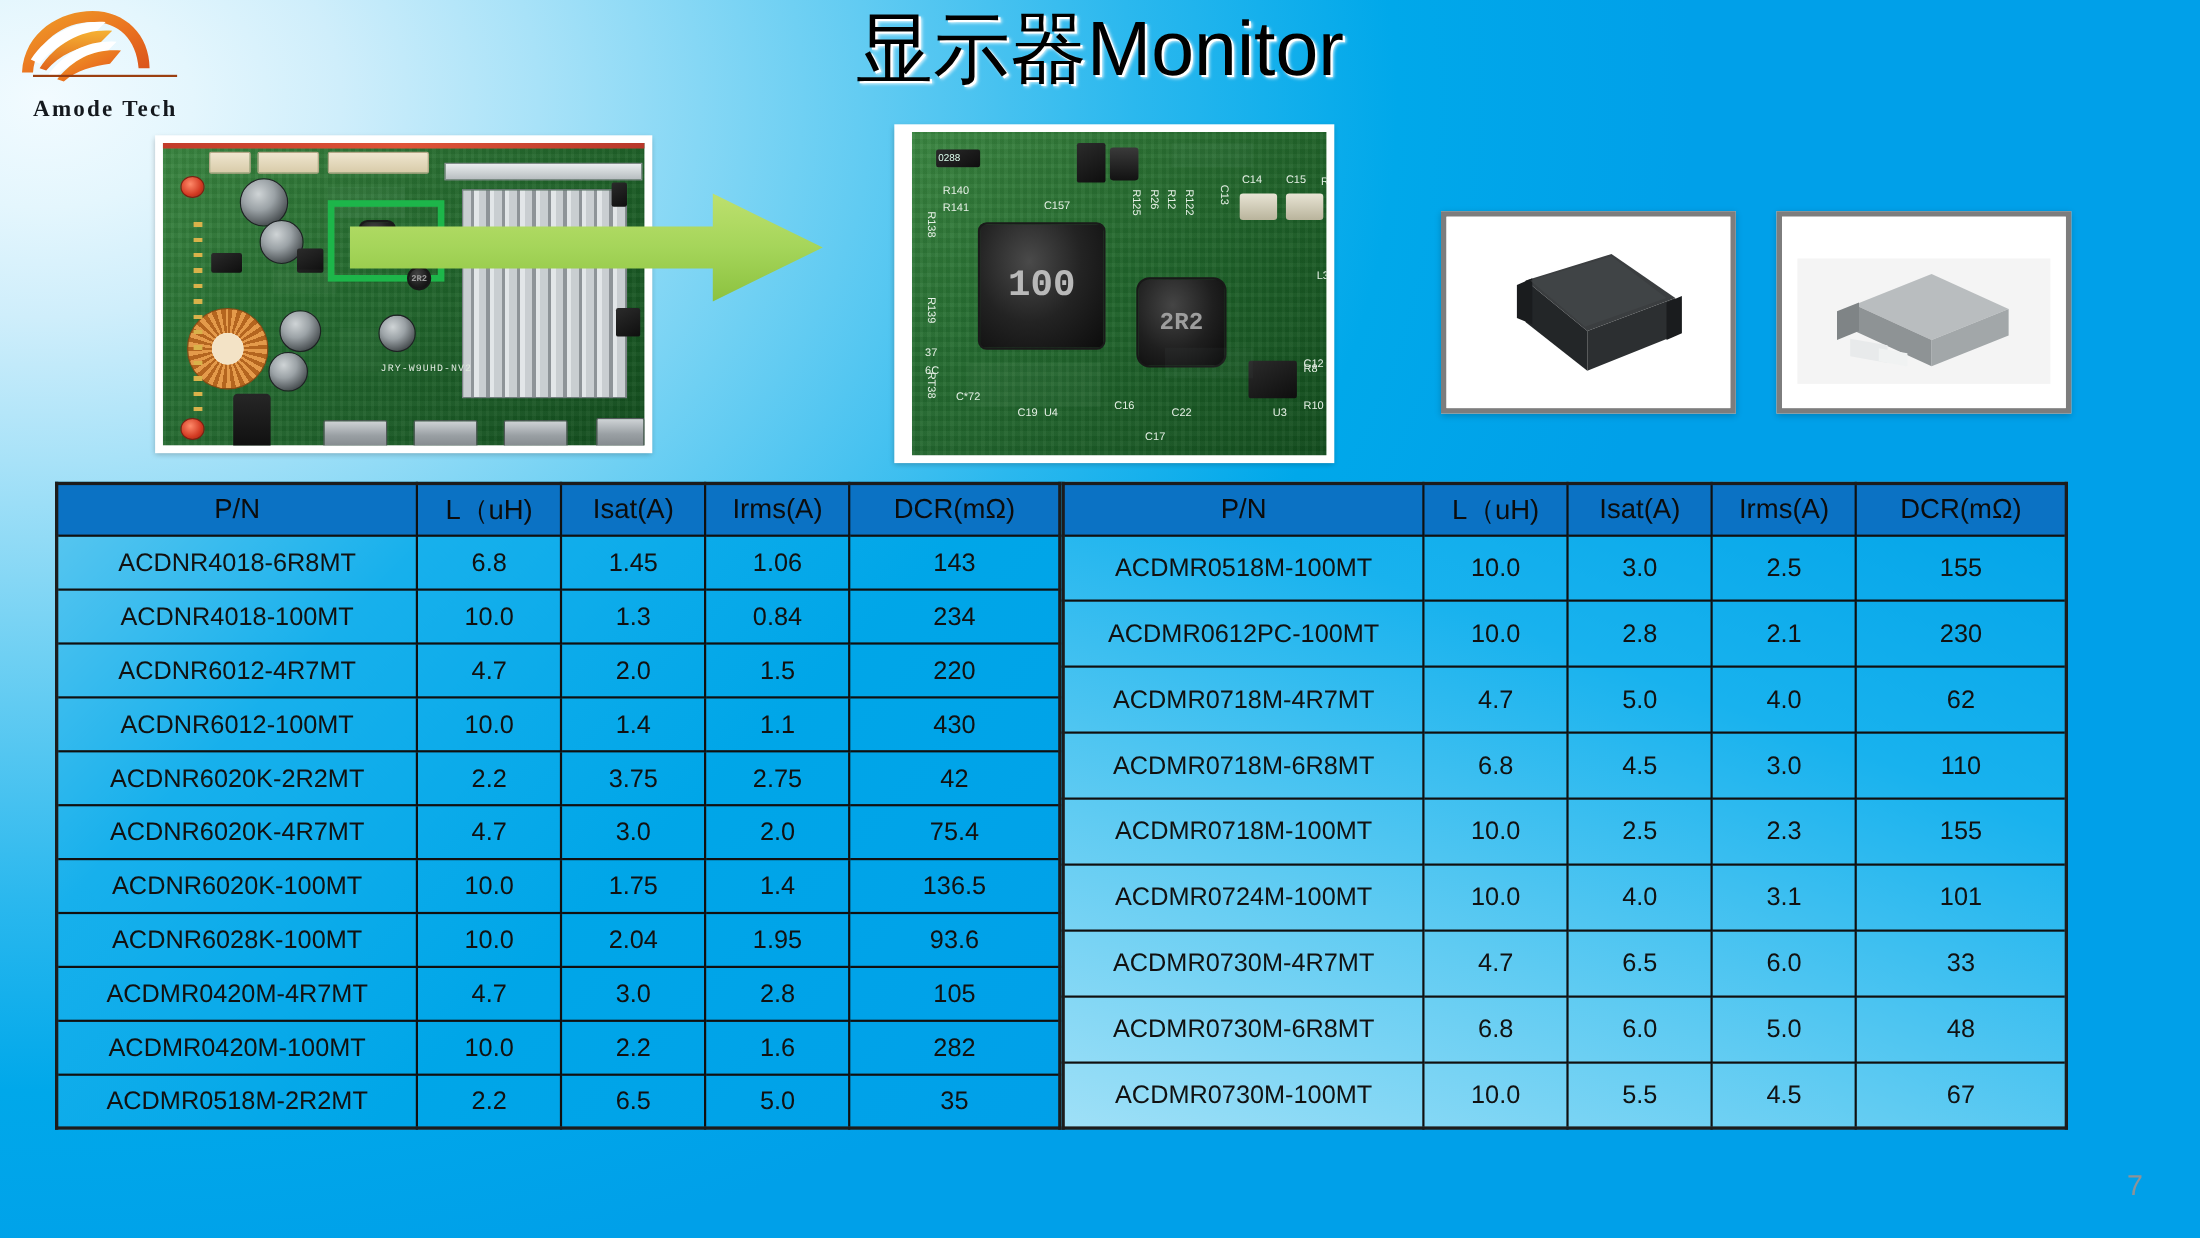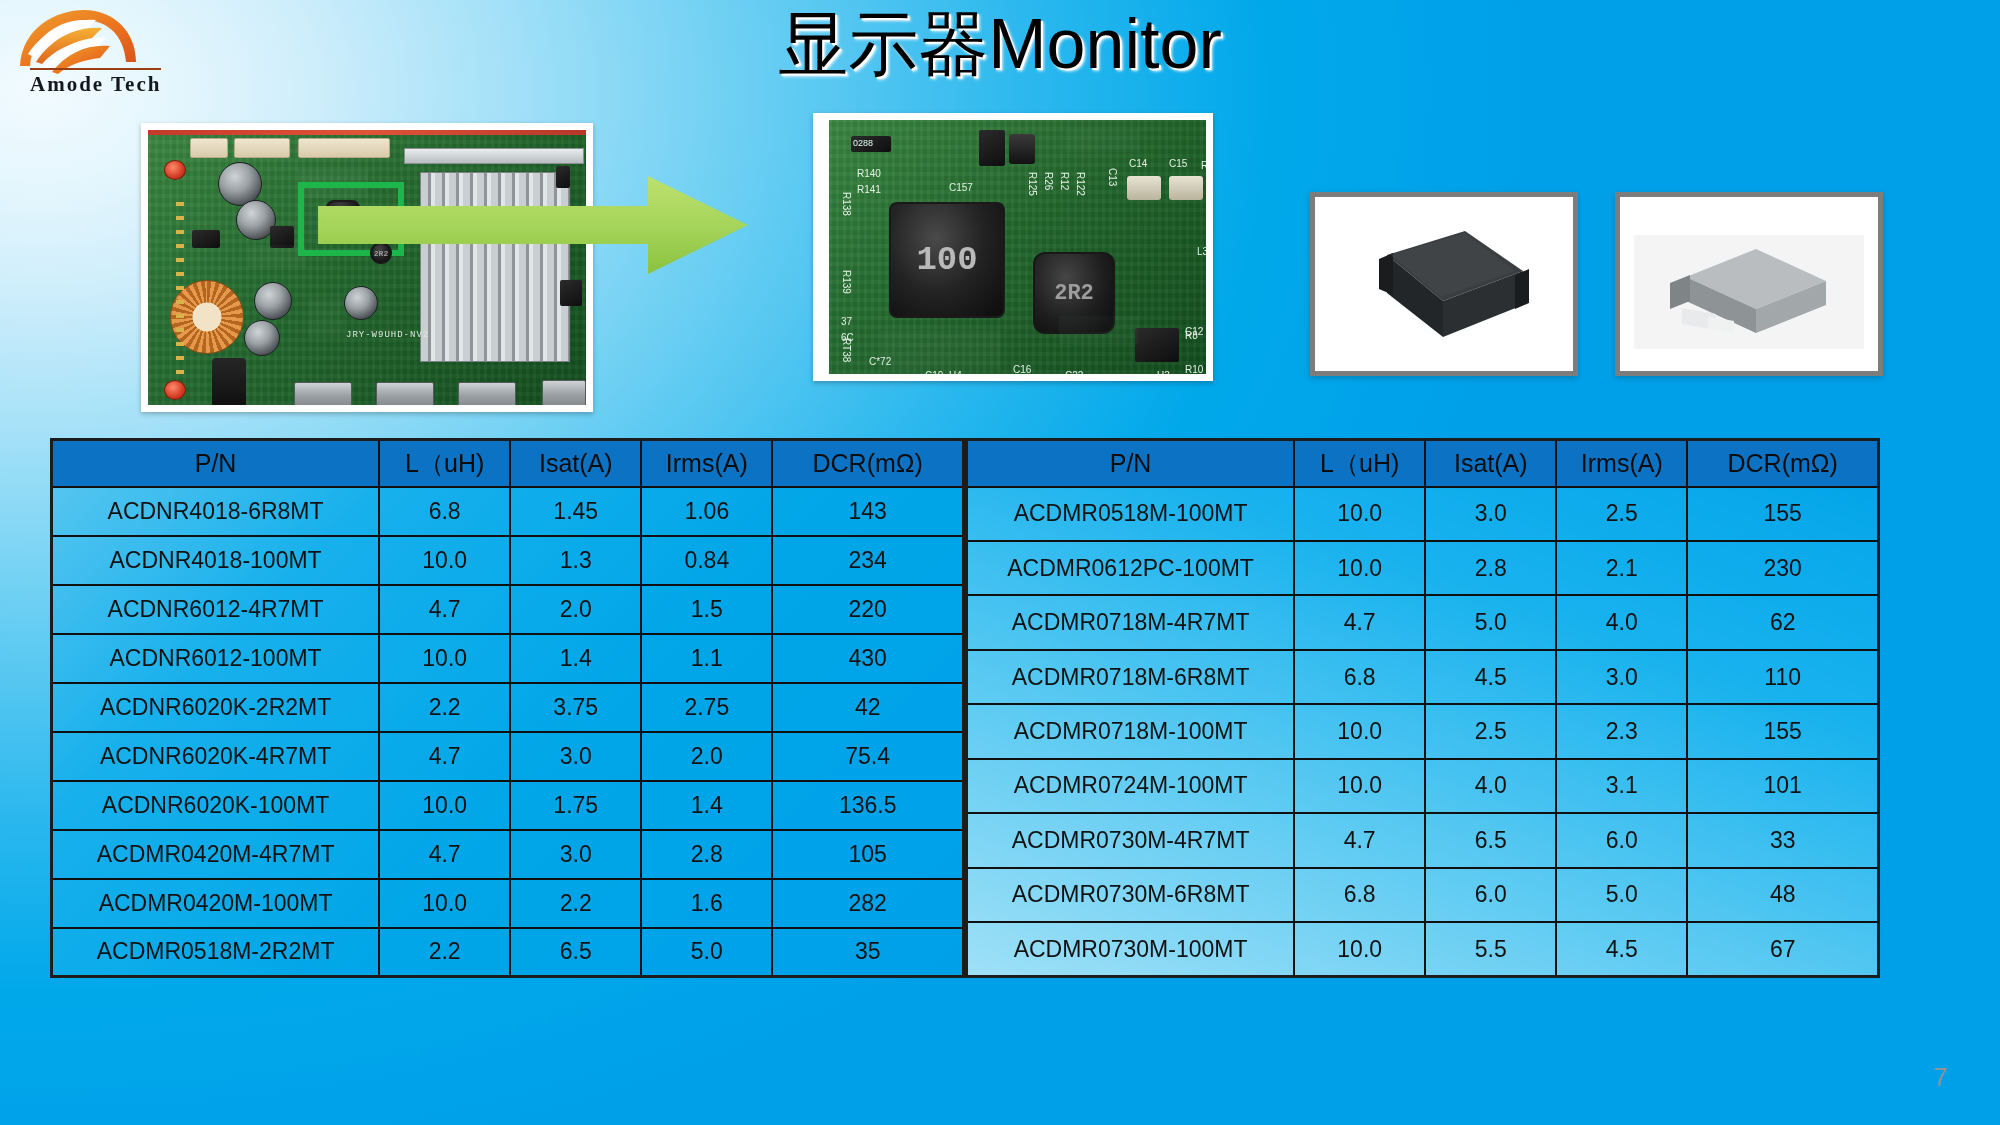--- a/index.html
+++ b/index.html
@@ -38,21 +38,21 @@
   #logo svg { display: block; }
   #logo-text {
     position: absolute;
     left: 16px; top: 62px;
     font-family: "Liberation Serif", serif;
     font-weight: bold;
     font-size: 21px;
     letter-spacing: 2px;
     color: #14181d;
     border-top: 2px solid #9b3f10;
-    padding-top: 2px;
+    padding-top: 16px;
   }
 
   
   #title {
     position: absolute;
     left: 0; right: 0; top: 6px;
     text-align: center;
     font-size: 70px;
     line-height: 1.1;
     font-weight: 400;
@@ -72,21 +72,21 @@
   
   .photo-frame {
     position: absolute;
     background: #ffffff;
     padding: 7px;
     box-shadow: 0 2px 5px rgba(0,0,0,0.25);
   }
   .photo-inner { width: 100%; height: 100%; position: relative; overflow: hidden; }
 
   #pcb1 { left: 141px; top: 123px; width: 452px; height: 289px; }
-  #pcb2 { left: 813px; top: 113px; width: 400px; height: 268px; padding-left: 16px; }
+  #pcb2 { left: 813px; top: 113px; width: 400px; height: 308px; padding-left: 16px; }
 
   
   .pcb-board {
     width: 100%; height: 100%;
     background:
       linear-gradient(115deg, rgba(255,255,255,0.05) 0%, rgba(0,0,0,0.18) 100%),
       repeating-linear-gradient(90deg, rgba(255,255,255,0.035) 0 3px, rgba(0,0,0,0.03) 3px 7px),
       repeating-linear-gradient(0deg, rgba(255,255,255,0.03) 0 4px, rgba(0,0,0,0.035) 4px 9px),
       linear-gradient(160deg, #2f7f36 0%, #1e6c2a 45%, #175e24 100%);
     position: relative;
@@ -456,20 +456,27 @@
             <td>75.4</td>
           </tr>
           <tr>
             <td>ACDNR6020K-100MT</td>
             <td>10.0</td>
             <td>1.75</td>
             <td>1.4</td>
             <td>136.5</td>
           </tr>
           <tr>
+            <td>ACDNR6028K-100MT</td>
+            <td>10.0</td>
+            <td>2.04</td>
+            <td>1.95</td>
+            <td>93.6</td>
+          </tr>
+          <tr>
             <td>ACDMR0420M-4R7MT</td>
             <td>4.7</td>
             <td>3.0</td>
             <td>2.8</td>
             <td>105</td>
           </tr>
           <tr>
             <td>ACDMR0420M-100MT</td>
             <td>10.0</td>
             <td>2.2</td>

